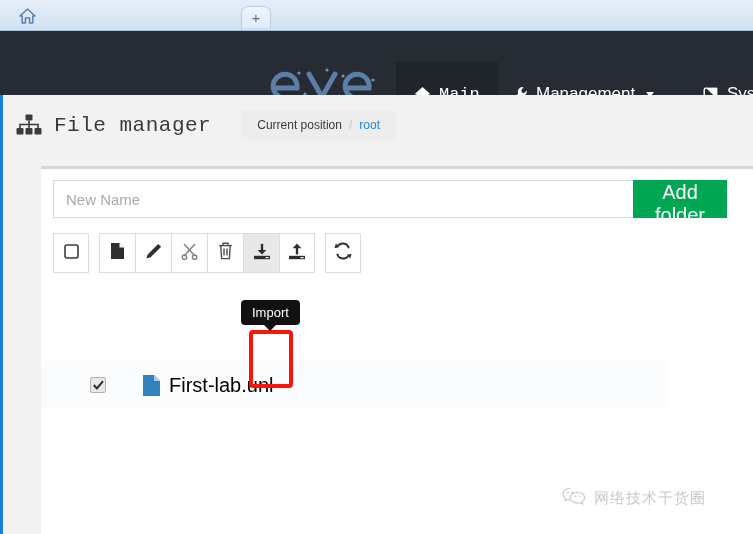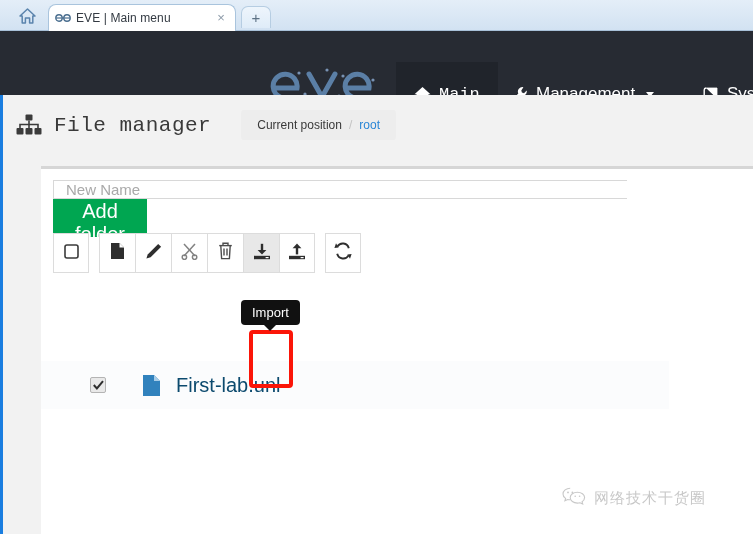--- a/index.html
+++ b/index.html
@@ -177,23 +177,22 @@
     left: 41px; top: 71px;
     width: 712px; height: 368px;
     background: #ffffff;
     border-top: 3px solid #d6d6d6;
     box-sizing: border-box;
   }
 
   .newfolder-row {
     position: absolute;
     left: 12px; top: 11px;
-    width: 574px; height: 38px;
-    display: flex;
-    flex-direction: column;
+    width: 674px; height: 38px;
+    display: flex;
   }
   .name-input {
     flex: 1 1 auto;
     height: 38px;
     border: 1px solid #d8d8d8;
     border-right: none;
     box-sizing: border-box;
     padding: 0 12px;
     font-family: "Liberation Sans", sans-serif;
     font-size: 15px;
@@ -294,23 +293,23 @@
     box-sizing: border-box;
     flex: 0 0 auto;
   }
   .file-icon {
     margin-left: 36px;
     display: flex;
     align-items: center;
     flex: 0 0 auto;
   }
   .file-name {
-    margin-left: 15px;
+    margin-left: 8px;
     font-size: 20px;
-    color: #0c4a6e;
+    color: #000000;
     white-space: nowrap;
   }
 
   
   .watermark {
     position: absolute;
     left: 562px; top: 486px;
     display: flex;
     align-items: center;
     gap: 8px;
@@ -331,31 +330,20 @@
 <div class="browser-chrome">
 
   <div class="home-btn">
     <span>
       <svg width="19" height="18" viewBox="0 0 19 18">
         <path d="M9.5 2 L17 9 L14.8 9 L14.8 16 L11.6 16 L11.6 11 L7.4 11 L7.4 16 L4.2 16 L4.2 9 L2 9 Z" fill="none" stroke="#5b84ad" stroke-width="1.5" stroke-linejoin="round"></path>
       </svg>
     </span>
   </div>
 
-  <div class="tab">
-    <span class="tab-favicon">
-      <svg width="16" height="10" viewBox="0 0 16 10">
-        <circle cx="4" cy="5" r="3.2" fill="none" stroke="#4a6e8f" stroke-width="1.4"></circle>
-        <circle cx="12" cy="5" r="3.2" fill="none" stroke="#4a6e8f" stroke-width="1.4"></circle>
-        <path d="M1 5 H15" stroke="#4a6e8f" stroke-width="1.2"></path>
-      </svg>
-    </span>
-    <span class="tab-title">EVE | Main menu</span>
-    <span class="tab-close">×</span>
-  </div>
 
   <div class="newtab">+</div>
 </div>
 
 <div class="navbar">
 
   <div class="brand">
     <svg class="brand-logo" width="110" height="34" viewBox="0 0 110 34">
       <g fill="none" stroke="#5b7fa6" stroke-width="5" stroke-linecap="round">
         <path d="M6 20 H28 A12 12 0 1 0 18 30"></path>

